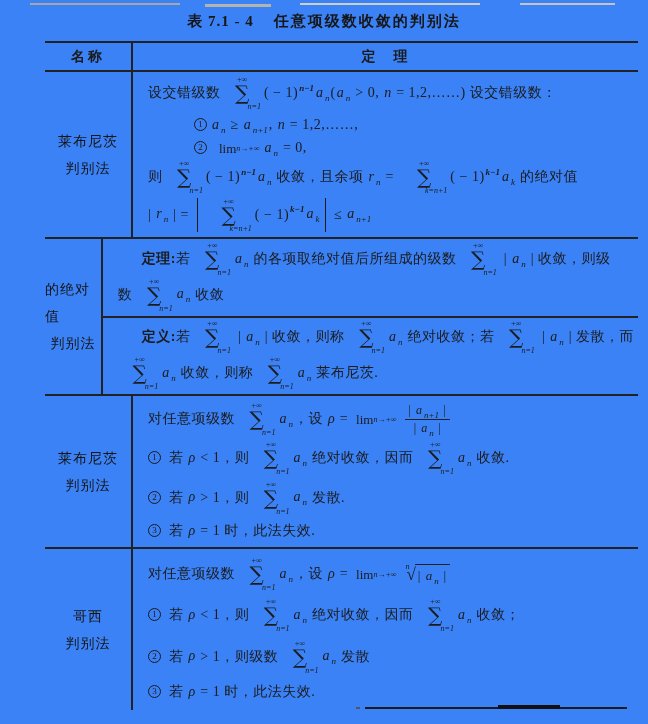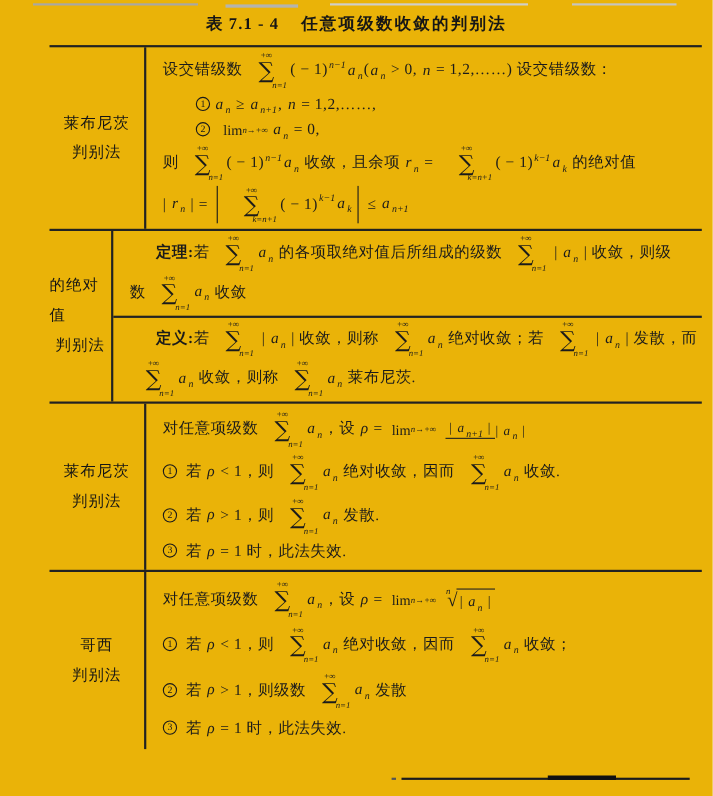--- a/index.html
+++ b/index.html
@@ -51,45 +51,45 @@
     font-size:14px; letter-spacing:1px; line-height:27px; color:#151515;
   }
   .theorem-cell { flex:1; border-left:2px solid #222; display:flex; flex-direction:column; }
   .block {
     flex:1; display:flex; flex-direction:column; justify-content:space-evenly;
     padding:2px 4px 2px 15px;
   }
   .block + .block { border-top:2px solid #222; }
 
   .mline { white-space:nowrap; font-size:14px; line-height:1.5; }
-  .r0 .mline:nth-child(2), .r0 .mline:nth-child(3) { margin-left:30px; }
+  .r0 .mline:nth-child(2), .r0 .mline:nth-child(3) { margin-left:46px; }
 
   .tx { letter-spacing:0.5px; }
   .bold { font-weight:bold;margin-left:24px; }
   .it { font-style:italic; margin:0 1px; }
   .sb { font-size:9px; font-style:italic; position:relative; top:4px; margin:0 1px; }
-  .sp { font-size:9px; font-style:italic; position:relative; top:-6px; margin:0 1px; }
+  .sp { font-size:9px; font-style:italic; position:relative; top:-6px; margin:0 1px;font-weight:bold; }
 
   .sum {
     display:inline-flex; flex-direction:column; align-items:center;
     vertical-align:middle; margin:0 3px; line-height:1;
   }
   .sum .st  { font-size:8px; margin-bottom:1px; }
   .sum .sg  { font-size:20px; line-height:0.85; font-family:"DejaVu Serif","DejaVu Sans",serif; }
   .sum .sb2 { font-size:8px; font-style:italic; margin-top:1px;padding-left:24px; }
 
   .lim {
     display:inline-flex; flex-direction:row; align-items:center;
     vertical-align:middle; margin:0 4px; line-height:1;
   }
   .lim .lt { font-size:13px; }
   .lim .lu { font-size:8px; font-style:italic; margin-top:1px; }
 
   .frac {
-    display:inline-flex; align-items:center;
+    display:inline-flex; flex-direction:column; align-items:center;
     vertical-align:middle; margin:0 4px; line-height:1.1; font-size:12px;
   }
   .frac .num { border-bottom:1px solid #222; padding:0 4px 2px; }
   .frac .den { padding-top:2px; }
 
   .root { display:inline-flex; align-items:center; vertical-align:middle; margin:0 2px; }
   .root .ridx { font-size:8px; font-style:italic; transform:translate(3px,-8px); }
   .root .rsg  { font-size:17px; line-height:1; }
   .root .rbody{ border-top:1px solid #222; padding:1px 3px 0; margin-left:-1px; font-size:13px; }
 
@@ -104,31 +104,35 @@
     position:relative; top:-1px;
   }
 
   .partial-line { position:absolute; left:365px; top:707px; width:262px; height:2px; background:#1c1c1c; }
   .partial-thick{ position:absolute; left:498px; top:705px; width:62px; height:4px; background:#111; }
   .partial-dot  { position:absolute; left:356px; top:707px; width:4px; height:2px; background:#555; }
 </style>
 </head>
 <body>
 
-<div class="page" style="background: #eab308; color: rgb(27, 27, 27);">
+<div class="page" style="background: #3b82f6; color: rgb(27, 27, 27);">
   <div class="noise n1"></div>
   <div class="noise n2"></div>
   <div class="noise n3"></div>
   <div class="noise n4"></div>
 
   <div class="title">
     <span class="tnum">表 7.1 - 4</span><span class="tcap">任意项级数收敛的判别法</span>
   </div>
 
   <div class="table">
+    <div class="thead">
+      <div class="name-col">名称</div>
+      <div class="theorem-col">定　理</div>
+    </div>
     <div id="rows">
         <div class="trow r0">
           <div class="name-cell">
             <div>莱布尼茨</div>
             <div>判别法</div>
           </div>
           <div class="theorem-cell">
             <div class="block">
               <div class="mline"><span class="tx">设交错级数</span><span class="sum">
                   <span class="st">+∞</span>

